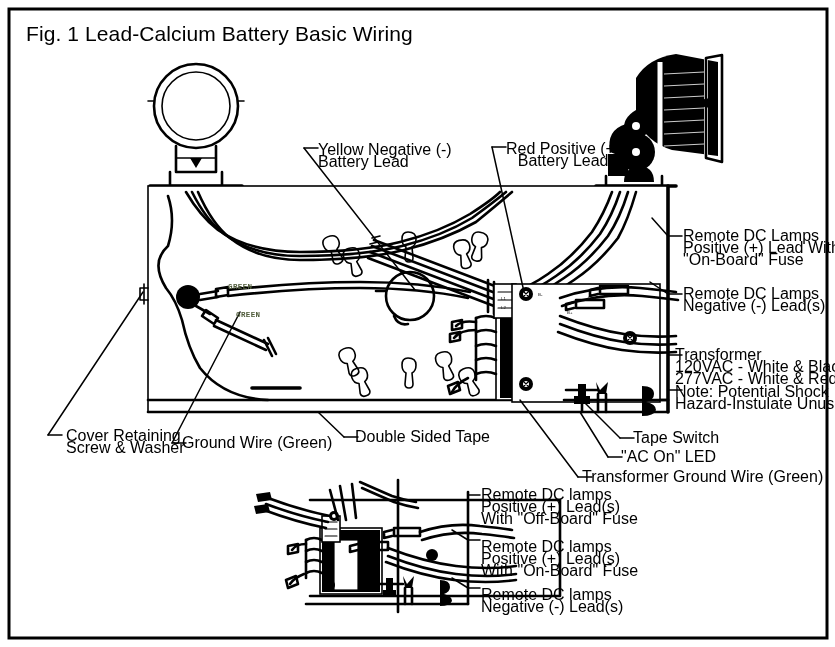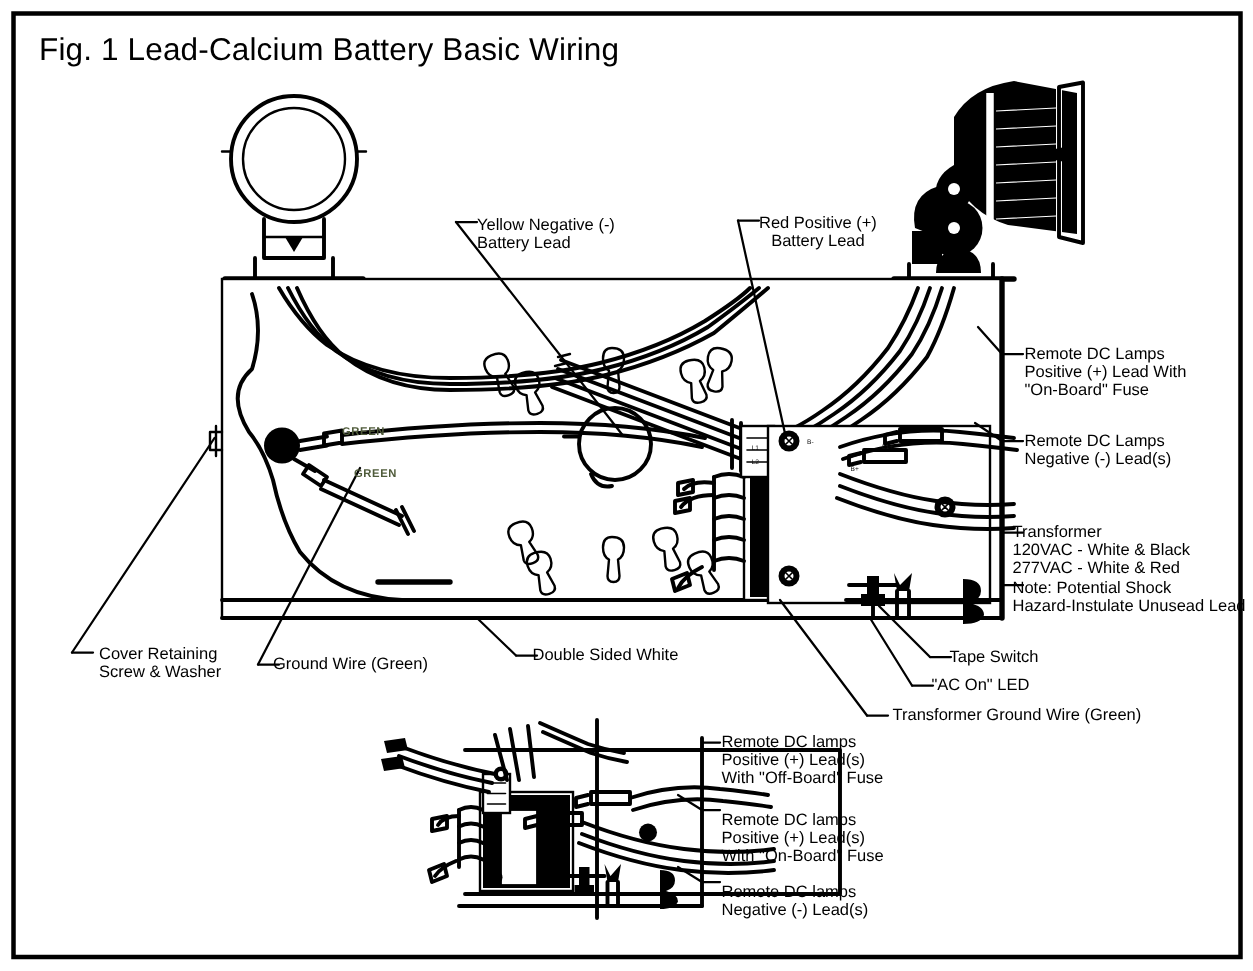--- a/index.html
+++ b/index.html
@@ -17,26 +17,26 @@
   .ink-thick{fill:none;stroke:#000;stroke-width:2.6;stroke-linecap:round;stroke-linejoin:round;}
   .ink-xthick{fill:none;stroke:#000;stroke-width:3.6;stroke-linecap:round;stroke-linejoin:round;}
   .solid{fill:#000;stroke:none;}
   .white{fill:#ffffff;stroke:#000;stroke-width:1.6;}
   .leader{fill:none;stroke:#000;stroke-width:1.5;stroke-linecap:round;stroke-linejoin:round;}
   .title{
     position:absolute;font-size:21px;letter-spacing:0.1px;
     white-space:nowrap;color:#000;
   }
   .lbl{
-    position:absolute;font-size:11px;line-height:12.2px;
+    position:absolute;font-size:16px;line-height:12.2px;
     white-space:pre;color:#000;
   }
   .lbl-green{
     position:absolute;font-size:7.5px;line-height:9px;
-    white-space:pre;color:#4f5b3a;font-weight:bold;letter-spacing:0.4px;
+    white-space:pre;color:#4f5b3a;font-weight:bold;letter-spacing:0.4px;font-family:Liberation Mono, monospace;
   }
   .tiny{
     position:absolute;font-size:4.4px;line-height:5px;white-space:pre;color:#111;
   }
 </style>
 </head>
 <body>
 
 <div id="stage">
 
@@ -366,27 +366,27 @@
 120VAC - White &amp; Black
 277VAC - White &amp; Red
 Note: Potential Shock
 Hazard-Instulate Unusead Lead</div>
 
   <div class="lbl" style="left:66px;top:430px;">Cover Retaining
 Screw &amp; Washer</div>
 
   <div class="lbl" style="left:182px;top:437px;">Ground Wire (Green)</div>
 
-  <div class="lbl" style="left:355px;top:431px;">Double Sided White</div>
+  <div class="lbl" style="left:355px;top:431px;">Double Sided Tape</div>
 
   <div class="lbl" style="left:633px;top:432px;">Tape Switch</div>
 
   <div class="lbl" style="left:621px;top:451px;">"AC On" LED</div>
 
-  <div class="lbl" style="left:595px;top:471px;text-align:center;">Transformer Ground Wire (Green)</div>
+  <div class="lbl" style="left:582px;top:471px;text-align:center;">Transformer Ground Wire (Green)</div>
 
   <div class="lbl" style="left:481px;top:489px;">Remote DC lamps
 Positive (+) Lead(s)
 With "Off-Board" Fuse</div>
 
   <div class="lbl" style="left:481px;top:541px;">Remote DC lamps
 Positive (+) Lead(s)
 With "On-Board" Fuse</div>
 
   <div class="lbl" style="left:481px;top:589px;">Remote DC lamps

